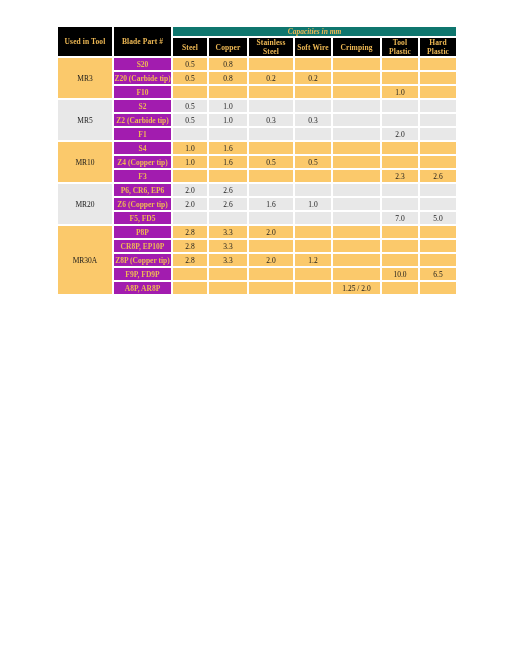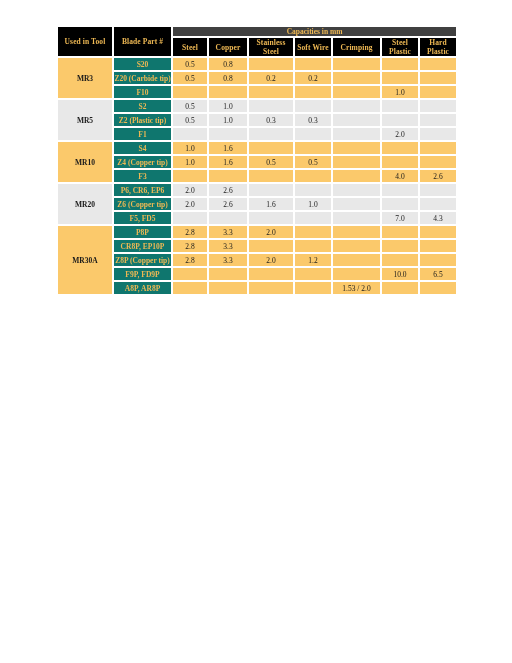--- a/index.html
+++ b/index.html
@@ -40,40 +40,40 @@
   
   th.hd {
     background: #000000;
     color: #EFB954;
     font-weight: bold;
     font-size: 7.6px;
     letter-spacing: 0.1px;
     padding: 3px 2px;
   }
   th.hd-group {
-    background: #404040;
+    background: #0f766e;
     color: #EFB954;
     font-weight: bold;
     font-size: 8.2px;
     padding: 6px 2px;
+    font-style: italic;
   }
   
   td.blade {
-    background: #0f766e;
+    background: #a21caf;
     color: #EFB954;
     font-weight: bold;
     font-size: 7.4px;
     padding: 4px 2px;
   }
   
   td.grp {
     font-size: 8px;
     color: #1a1a1a;
     padding: 2px;
-    font-weight: bold;
   }
   
   td.val {
     font-size: 7.6px;
     color: #1a1a1a;
     padding: 5px 1px;
     height: 12px;
   }
   
   tr.band-amber td.grp,
@@ -112,21 +112,21 @@
         <th class="hd" rowspan="2">Used in Tool</th>
         <th class="hd" rowspan="2">Blade Part #</th>
         <th class="hd-group" colspan="7">Capacities in mm</th>
       </tr>
       <tr>
         <th class="hd">Steel</th>
         <th class="hd">Copper</th>
         <th class="hd">Stainless Steel</th>
         <th class="hd">Soft Wire</th>
         <th class="hd">Crimping</th>
-        <th class="hd">Steel Plastic</th>
+        <th class="hd">Tool Plastic</th>
         <th class="hd">Hard Plastic</th>
       </tr>
     </thead>
     <tbody>
         <tr class="band-amber">
           <td class="grp" rowspan="3">MR3</td>
           <td class="blade">S20</td>
           <td class="val">0.5</td>
           <td class="val">0.8</td>
           <td class="val"></td>
@@ -160,21 +160,21 @@
           <td class="blade">S2</td>
           <td class="val">0.5</td>
           <td class="val">1.0</td>
           <td class="val"></td>
           <td class="val"></td>
           <td class="val"></td>
           <td class="val"></td>
           <td class="val"></td>
         </tr>
         <tr class="band-gray">
-          <td class="blade">Z2 (Plastic tip)</td>
+          <td class="blade">Z2 (Carbide tip)</td>
           <td class="val">0.5</td>
           <td class="val">1.0</td>
           <td class="val">0.3</td>
           <td class="val">0.3</td>
           <td class="val"></td>
           <td class="val"></td>
           <td class="val"></td>
         </tr>
         <tr class="band-gray">
           <td class="blade">F1</td>
@@ -207,21 +207,21 @@
           <td class="val"></td>
           <td class="val"></td>
         </tr>
         <tr class="band-amber">
           <td class="blade">F3</td>
           <td class="val"></td>
           <td class="val"></td>
           <td class="val"></td>
           <td class="val"></td>
           <td class="val"></td>
-          <td class="val">4.0</td>
+          <td class="val">2.3</td>
           <td class="val">2.6</td>
         </tr>
         <tr class="band-gray">
           <td class="grp" rowspan="3">MR20</td>
           <td class="blade">P6, CR6, EP6</td>
           <td class="val">2.0</td>
           <td class="val">2.6</td>
           <td class="val"></td>
           <td class="val"></td>
           <td class="val"></td>
@@ -239,21 +239,21 @@
           <td class="val"></td>
         </tr>
         <tr class="band-gray">
           <td class="blade">F5, FD5</td>
           <td class="val"></td>
           <td class="val"></td>
           <td class="val"></td>
           <td class="val"></td>
           <td class="val"></td>
           <td class="val">7.0</td>
-          <td class="val">4.3</td>
+          <td class="val">5.0</td>
         </tr>
         <tr class="band-amber">
           <td class="grp" rowspan="5">MR30A</td>
           <td class="blade">P8P</td>
           <td class="val">2.8</td>
           <td class="val">3.3</td>
           <td class="val">2.0</td>
           <td class="val"></td>
           <td class="val"></td>
           <td class="val"></td>
@@ -288,19 +288,19 @@
           <td class="val"></td>
           <td class="val">10.0</td>
           <td class="val">6.5</td>
         </tr>
         <tr class="band-amber">
           <td class="blade">A8P, AR8P</td>
           <td class="val"></td>
           <td class="val"></td>
           <td class="val"></td>
           <td class="val"></td>
-          <td class="val">1.53 / 2.0</td>
+          <td class="val">1.25 / 2.0</td>
           <td class="val"></td>
           <td class="val"></td>
         </tr>
       </tbody>
   </table>
 </div>
 
 </body></html>

